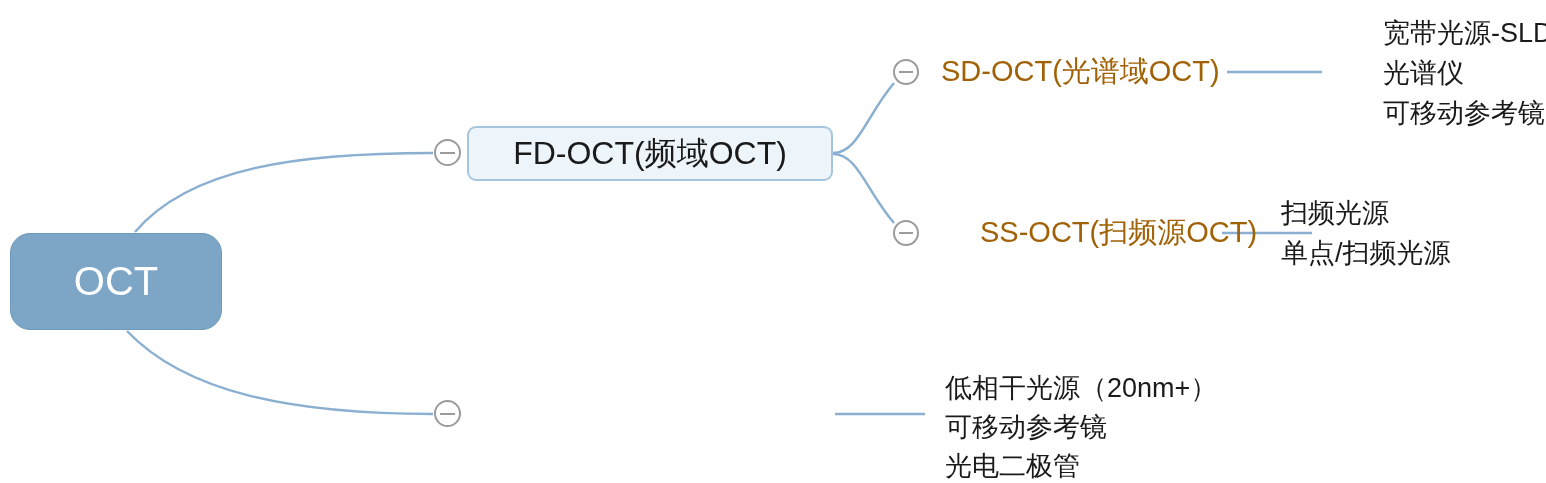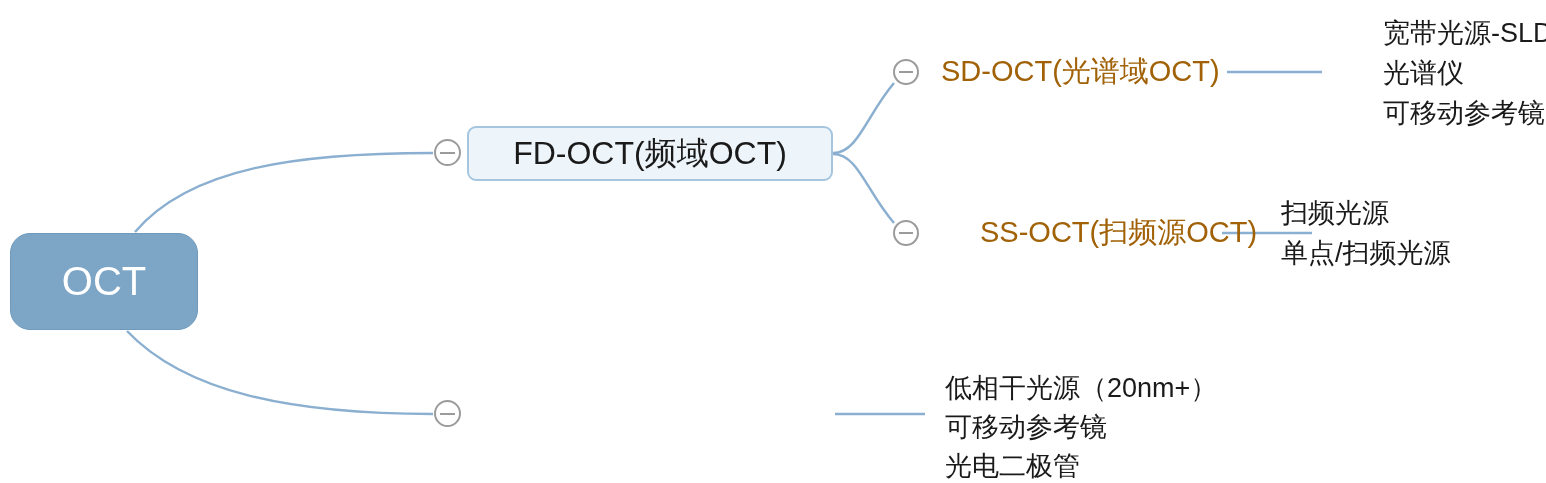--- a/index.html
+++ b/index.html
@@ -14,21 +14,21 @@
   svg.connectors {
     position: absolute;
     left: 0; top: 0;
     z-index: 0;
   }
   svg.connectors path { fill: none; stroke: #8aafd0; stroke-width: 2.5; }
 
   .node-root {
     position: absolute;
     left: 10px; top: 233px;
-    width: 188px; height: 97px;
+    width: 212px; height: 97px;
     background: #7ca5c6;
     border: 1px solid #6f9abc;
     border-radius: 20px;
     display: flex; align-items: center; justify-content: center;
     color: #ffffff;
     font-size: 40px;
     z-index: 3;
     box-sizing: border-box;
   }
   .node-box {

